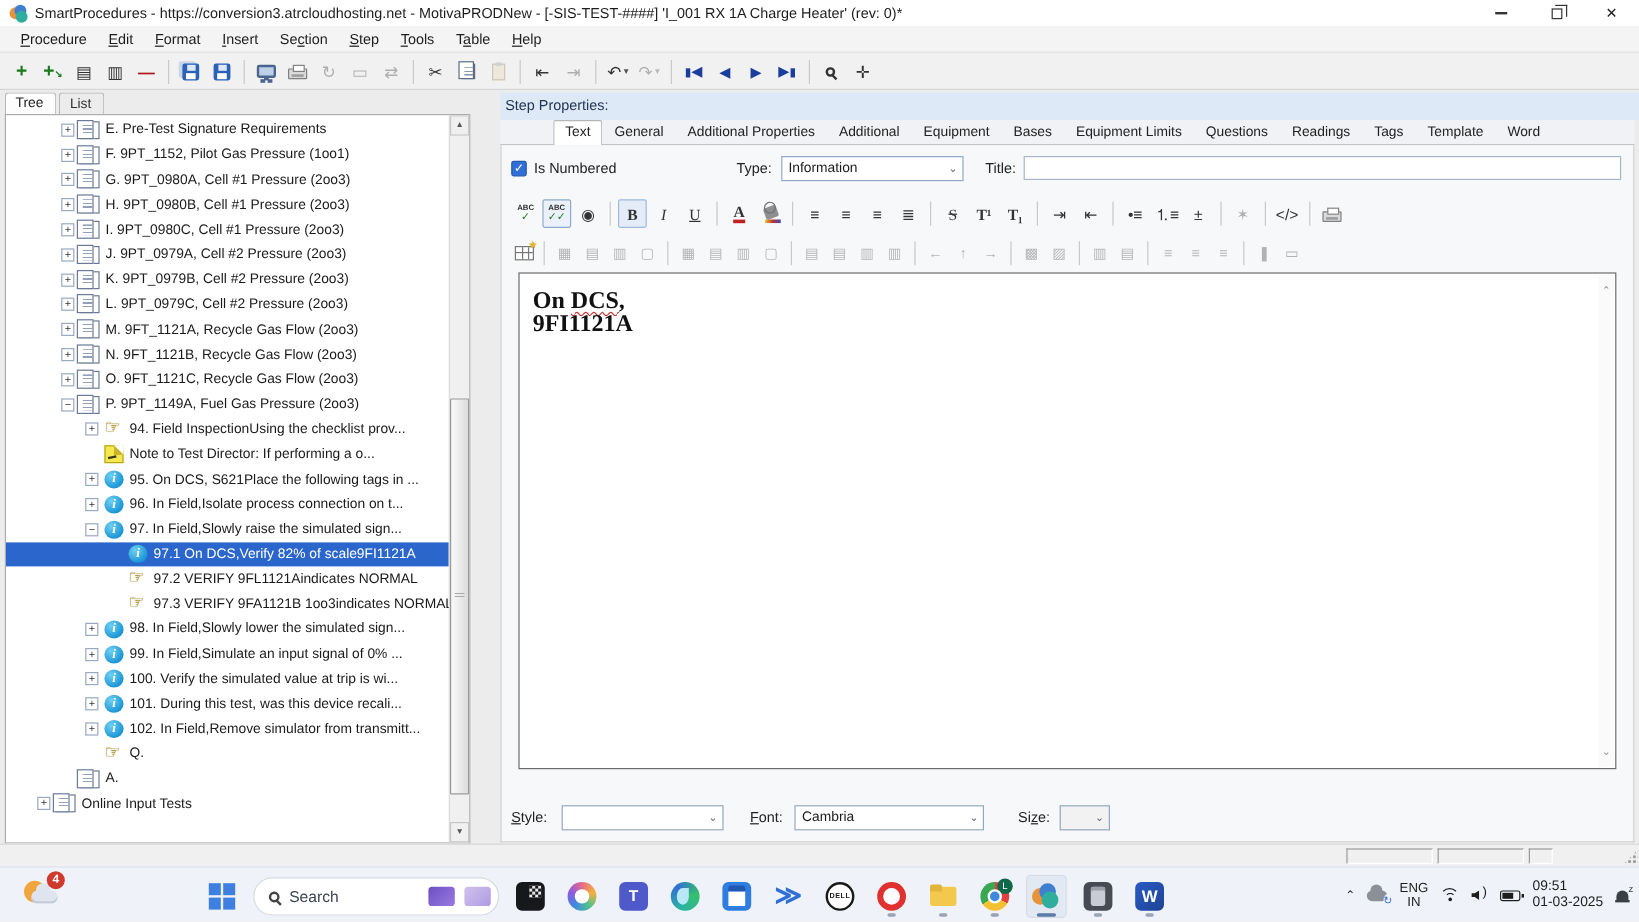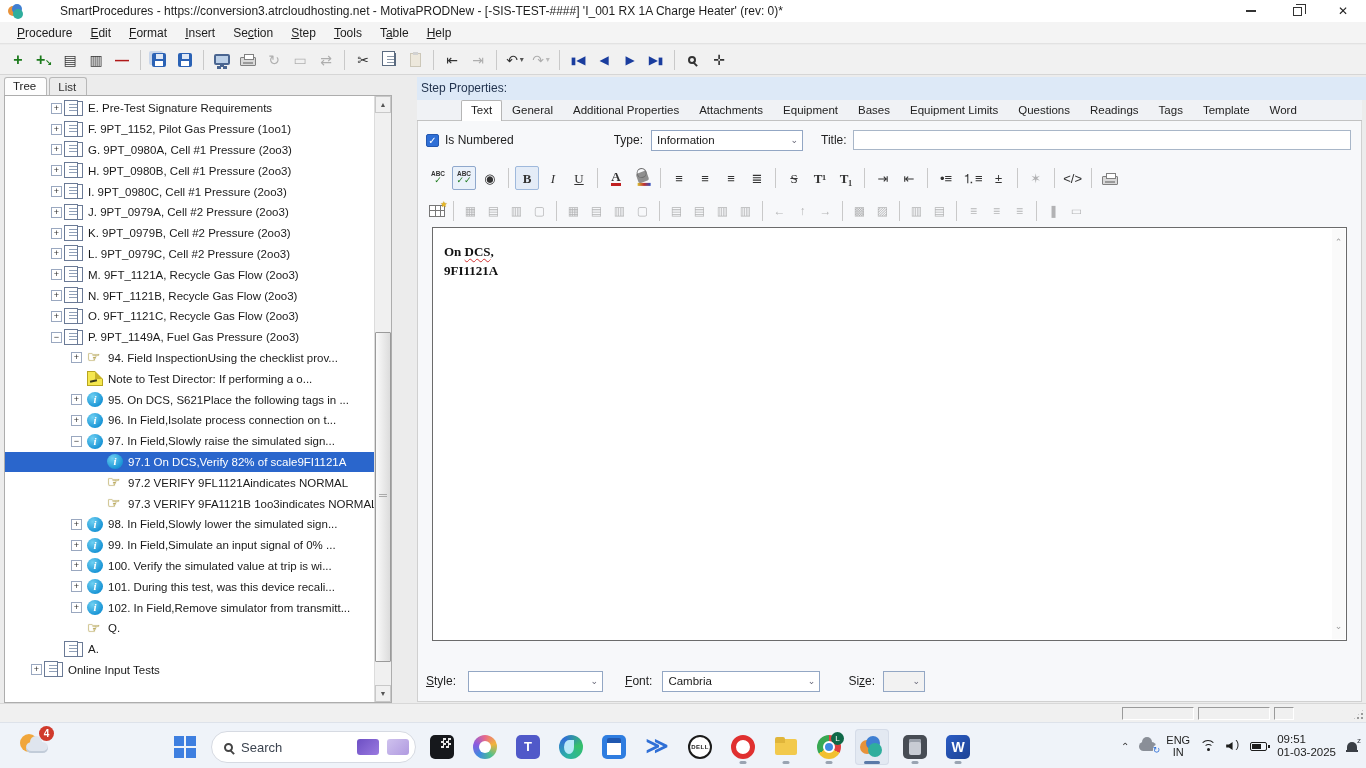--- a/index.html
+++ b/index.html
@@ -1,21 +1,21 @@
 <!DOCTYPE html>
 <html><head>
 <meta charset="utf-8">
 <style>
   * { margin:0; padding:0; box-sizing:border-box; }
   html,body { width:1366px; height:768px; overflow:hidden; }
   body { font-family:"Liberation Sans", sans-serif; background:#ececec; }
   #screen { position:relative; width:1366px; height:768px; background:#ececec; }
 
   
-  #titlebar { position:absolute; left:0; top:0; width:1366px; height:22px; background:#ffffff; display:flex; align-items:center;gap:31px; }
+  #titlebar { position:absolute; left:0; top:0; width:1366px; height:22px; background:#ffffff; display:flex; align-items:center; }
   .appico { width:15px; height:15px; position:relative; margin:0 6px 0 8px; }
   .appico i { position:absolute; border-radius:50%; width:10px; height:10px; }
   .appico i:nth-child(1){ left:0; top:2px; background:#e8923a; }
   .appico i:nth-child(2){ left:4px; top:0; background:#3f7fd2; }
   .appico i:nth-child(3){ left:5px; top:5px; background:#2fae9d; }
   #win-title { font-size:12px; color:#1d1d1d; white-space:nowrap; }
   #win-controls { margin-left:auto; display:flex; height:22px; }
   #win-controls .wbtn { width:46px; height:22px; border:0; background:transparent; font-size:12px; color:#222; display:flex; align-items:center; justify-content:center; cursor:default; }
   .restore-glyph { width:9px; height:9px; border:1.3px solid #333; position:relative; background:#fff; }
   .restore-glyph::before { content:""; position:absolute; left:2px; top:-4px; width:9px; height:9px; border:1.3px solid #333; border-left:0; border-bottom:0; }
@@ -120,21 +120,21 @@
   #type-combo { width:152px; }
   #title-label { margin-left:18px; margin-right:6px; }
   #title-input { flex:1; height:20px; background:#fff; border:1px solid #a8b6c8; margin-right:2px; }
 
   #fmtbar1 { position:absolute; left:8px; top:40px; right:8px; height:34px; display:flex; align-items:center; gap:2px; }
   #fmtbar1 .tbtn { font-size:13px; }
   #fmtbar2 { position:absolute; left:8px; top:76px; right:8px; height:28px; display:flex; align-items:center; gap:2px; }
   #fmtbar2 .tbtn { font-size:12px; min-width:21px; height:21px; }
 
   #editor { position:absolute; left:14px; top:106px; right:14px; bottom:60px; background:#ffffff; border:1px solid #6b6b6b; }
-  #editor-content { position:absolute; left:11px; top:14px; right:24px; font-family:"Liberation Serif","DejaVu Serif",serif; font-size:13px; color:#111; line-height:19px; }
+  #editor-content { position:absolute; left:11px; top:14px; right:24px; font-family:"Liberation Serif","DejaVu Serif",serif; font-size:20px; color:#111; line-height:19px; }
   #editor-content .b { font-weight:bold; }
   #editor-content .miss { text-decoration:underline wavy #d03030 1px; text-underline-offset:2px; }
   .thin-sb { position:absolute; right:1px; top:1px; bottom:1px; width:13px; background:#fafafa; }
   .thin-sb .ch { position:absolute; left:0; width:13px; font-size:9px; color:#9a9a9a; text-align:center; }
 
   #fontrow { position:absolute; left:8px; bottom:8px; right:8px; height:24px; display:flex; align-items:center; font-size:12px; color:#222; }
   #style-combo { width:135px; margin-left:12px; }
   #font-label { margin-left:22px; }
   #font-combo { width:158px; margin-left:10px; }
   #size-label { margin-left:28px; }
@@ -497,21 +497,21 @@
       <div class="sb-thumb" style="top:236px; height:330px;"></div>
       <div class="sb-btn" style="bottom:0;">▼</div>
     </div>
   </div>
 
   <div id="stepheader">Step Properties:</div>
   <div id="steptabs">
       <span class="stab active">Text</span>
       <span class="stab">General</span>
       <span class="stab">Additional Properties</span>
-      <span class="stab">Attachments</span>
+      <span class="stab">Additional</span>
       <span class="stab">Equipment</span>
       <span class="stab">Bases</span>
       <span class="stab">Equipment Limits</span>
       <span class="stab">Questions</span>
       <span class="stab">Readings</span>
       <span class="stab">Tags</span>
       <span class="stab">Template</span>
       <span class="stab">Word</span>
     </div>
   <div id="steppane">

